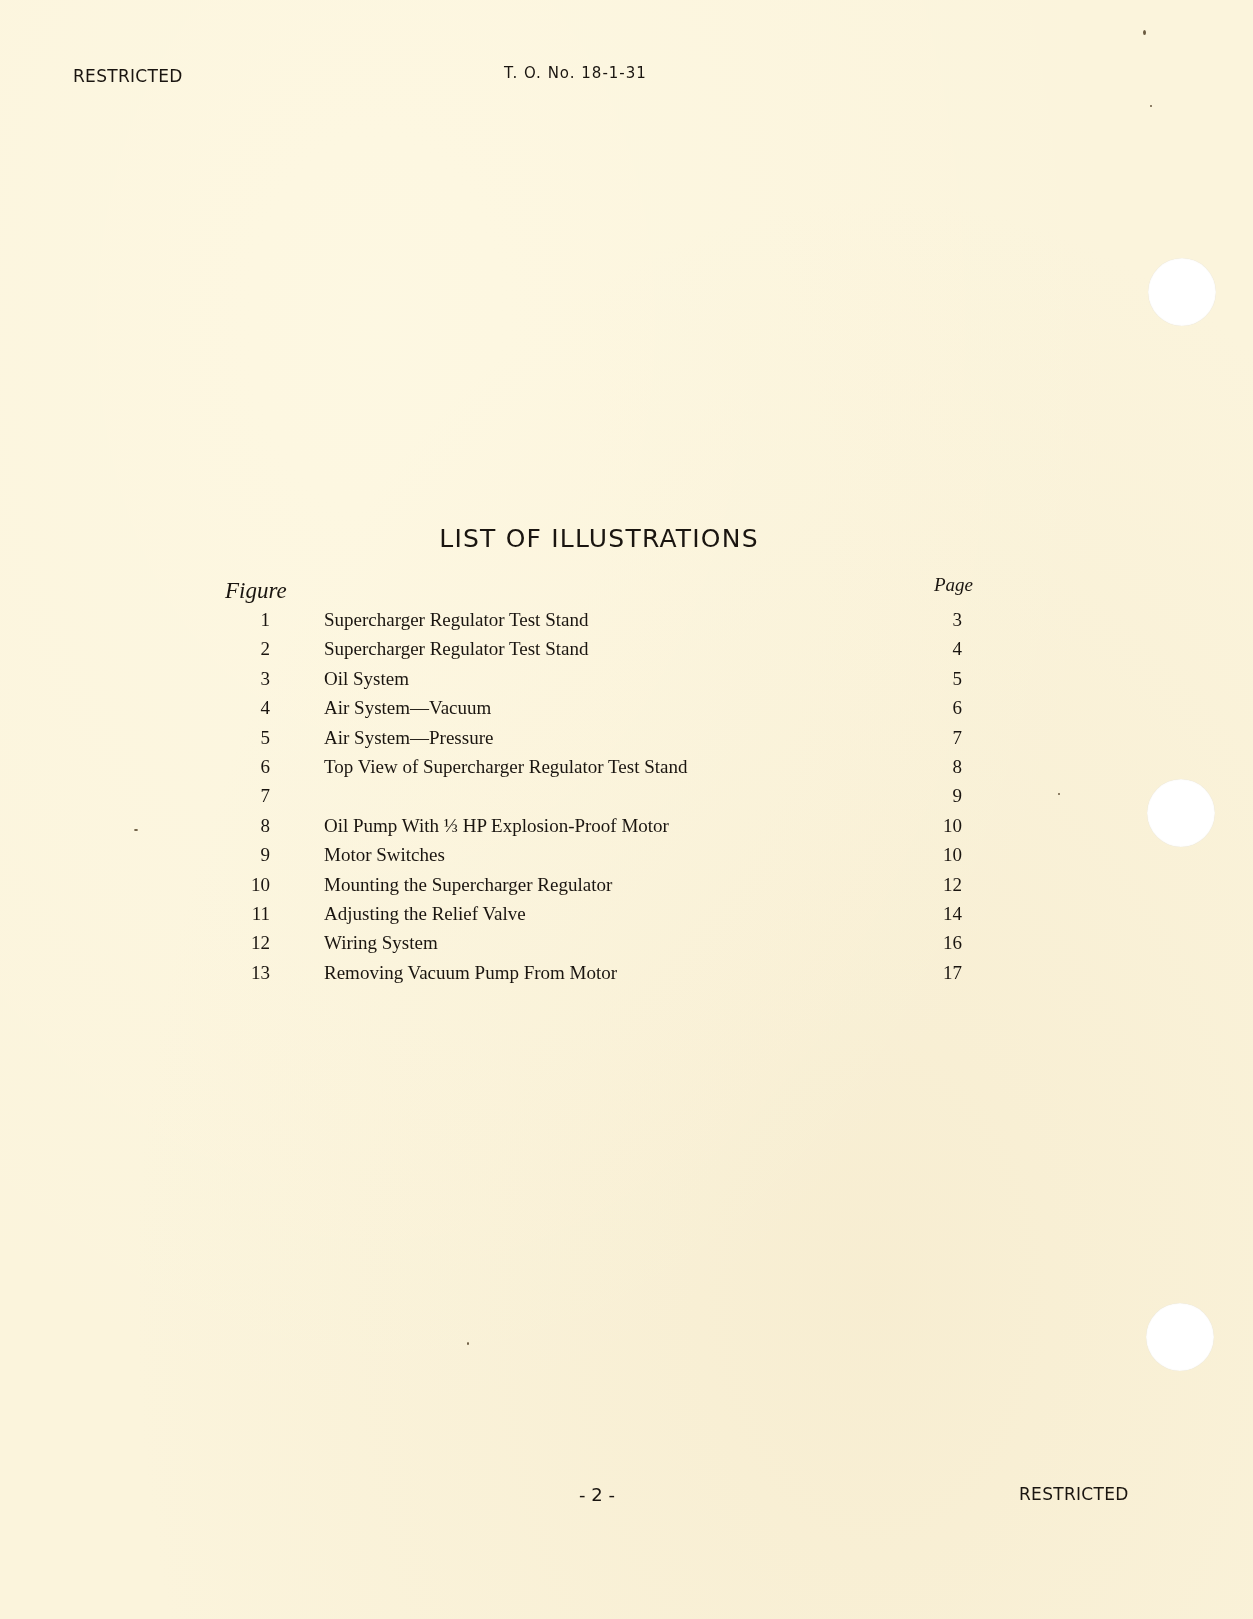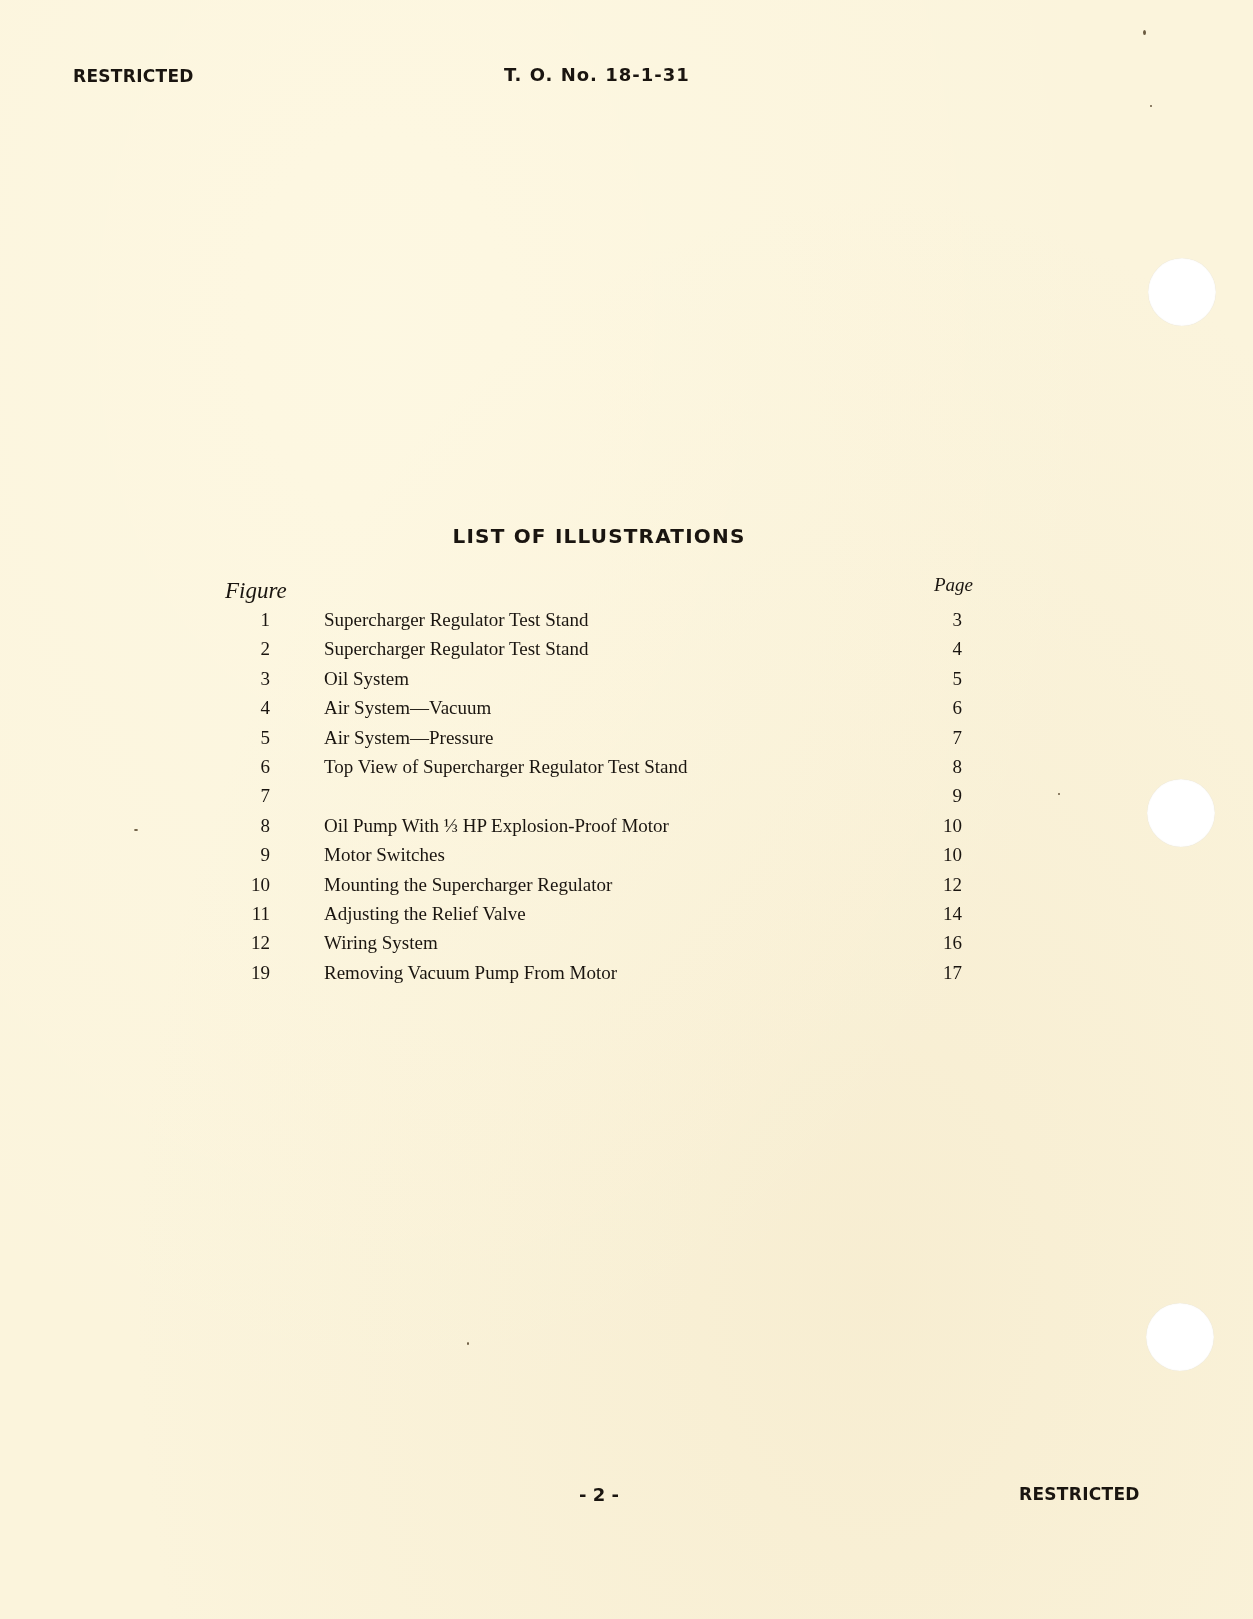--- a/index.html
+++ b/index.html
@@ -4,28 +4,28 @@
 <style>
   html, body { margin: 0; padding: 0; }
   body {
     width: 1253px; height: 1619px; position: relative; overflow: hidden;
     background: #fbf4dc;
     background-image:
       radial-gradient(ellipse at 30% 20%, rgba(255,250,230,0.6), rgba(0,0,0,0) 60%),
       radial-gradient(ellipse at 70% 80%, rgba(240,225,190,0.35), rgba(0,0,0,0) 60%);
     color: #1a1510;
   }
-  .sans { font-family: "DejaVu Sans", sans-serif; font-weight: bold; }
+  .sans { font-family: "DejaVu Sans", sans-serif; font-weight: normal; }
   .serif { font-family: "Liberation Serif", serif; }
   .abs { position: absolute; white-space: nowrap; }
 
   #hdr-left  { left: 73px; top: 66px; font-size: 17px; letter-spacing: 0.3px; }
-  #hdr-right { left: 504px; top: 64px; font-size: 18px; letter-spacing: 1px; }
+  #hdr-right { left: 504px; top: 64px; font-size: 15px; letter-spacing: 1px; }
 
-  #title { left: 0; width: 1198px; top: 524px; font-size: 20px; text-align: center; letter-spacing: 1.2px; }
+  #title { left: 0; width: 1198px; top: 524px; font-size: 25px; text-align: center; letter-spacing: 1.2px; }
 
   #col-fig  { left: 225px; top: 578px; font-size: 23px; font-style: italic; }
   #col-page { left: 934px; top: 574px; font-size: 19px; font-style: italic; }
 
   .row { position: absolute; left: 0; width: 1253px; height: 29px; font-size: 19px; }
   .row .num  { position: absolute; right: calc(1253px - 270px); top: 0; text-align: right; }
   .row .ttl  { position: absolute; left: 324px; top: 0; }
   .row .pg   { position: absolute; right: calc(1253px - 962px); top: 0; text-align: right; }
 
   #ftr-page { left: 579px; top: 1484px; font-size: 18px; }
@@ -100,21 +100,21 @@
     <span class="num">11</span>
     <span class="ttl">Adjusting the Relief Valve</span>
     <span class="pg">14</span>
   </div>
   <div class="row serif" style="top:932px">
     <span class="num">12</span>
     <span class="ttl">Wiring System</span>
     <span class="pg">16</span>
   </div>
   <div class="row serif" style="top:962px">
-    <span class="num">19</span>
+    <span class="num">13</span>
     <span class="ttl">Removing Vacuum Pump From Motor</span>
     <span class="pg">17</span>
   </div>
 </div>
 
 <div class="abs sans" id="ftr-page">- 2 -</div>
 <div class="abs sans" id="ftr-right">RESTRICTED</div>
 
 <div class="hole" style="left:1148px; top:258px"></div>
 <div class="hole" style="left:1147px; top:779px"></div>

